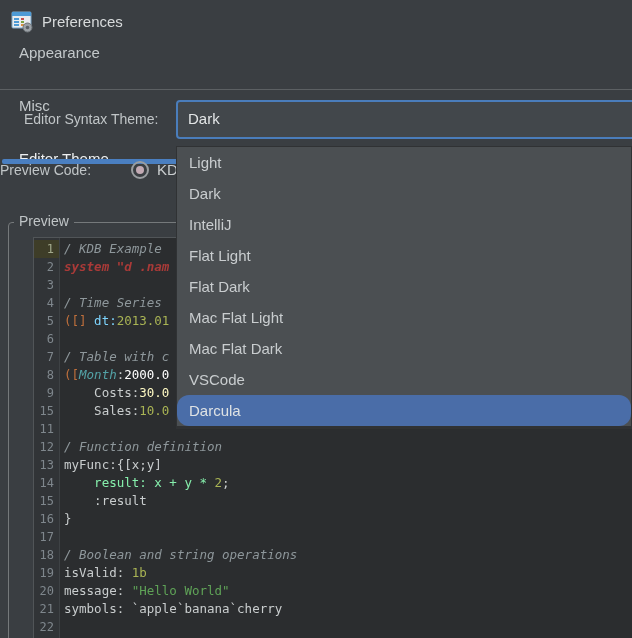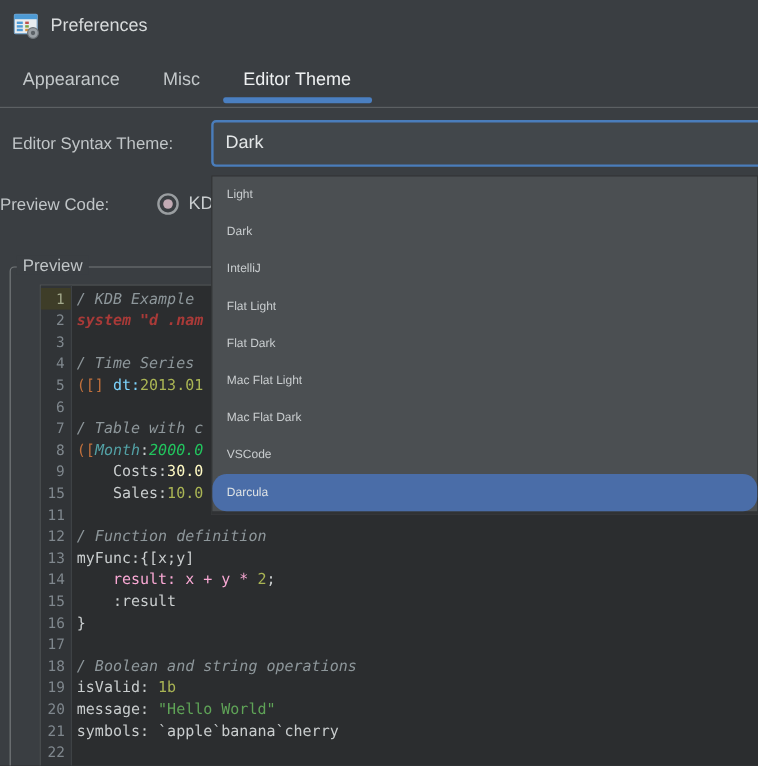--- a/index.html
+++ b/index.html
@@ -13,29 +13,29 @@
 
   
   .titlebar { position:absolute; left:0; top:0; width:524px; height:44px; }
   .app-icon { position:absolute; left:10px; top:10px; width:24px; height:24px; }
   .app-title { position:absolute; left:42px; top:0; height:44px; line-height:44px;
                font-size:15px; color:#D8DBDC; }
 
   
   .tabbar { position:absolute; left:0; top:44px; width:632px; height:46px;
             display:flex; align-items:stretch; padding-left:19px; gap:36px;
-            border-bottom:1px solid #5C6063; }
+            border-bottom:1px solid #5C6063;flex-direction:column; }
   .tab { display:flex; align-items:center; font-size:15px; color:#C3C8CA;
          position:relative; cursor:default; }
   .tab.active { color:#EEF0F1; }
   .tab.active::after { content:""; position:absolute; left:-17px; right:-17px;
          bottom:3px; height:5px; border-radius:2px; background:var(--accent-underline); }
 
   
-  .lbl-theme { position:absolute; left:10px; top:100px; height:38px; line-height:38px;
+  .lbl-theme { position:absolute; left:24px; top:100px; height:38px; line-height:38px;
                font-size:14px; color:#C0C5C7; }
   .combobox { position:absolute; left:176px; top:100px; width:472px; height:39px;
               border:2px solid var(--focus-border); border-radius:4px;
               background:#42474B; padding-left:10px; line-height:34px;
               font-size:15px; color:#E3E6E7; }
 
   
   .lbl-preview-code { position:absolute; left:0; top:152px; height:36px;
                       line-height:36px; font-size:14px; color:#C0C5C7; }
   .radio { position:absolute; left:131px; top:161px; width:18px; height:18px;
@@ -63,21 +63,21 @@
   .code { flex:1; padding:2px 0 0 4px; font-family:"DejaVu Sans Mono", monospace;
           font-size:12.5px; }
   .cline { height:18px; line-height:18px; white-space:pre; }
   .tok-comment { font-style:italic; }
   .tok-syscmd  { font-style:italic; font-weight:bold; }
   .tok-column  { font-style:italic; }
 
   
   .popup { position:absolute; left:176px; top:146px; width:456px; z-index:10;
            background:#4B4F52; border:1px solid #303234; border-bottom-width:3px; }
-  .option { height:31px; line-height:31px; padding-left:12px; font-size:10px;
+  .option { height:31px; line-height:31px; padding-left:12px; font-size:15px;
             color:#C9CDCF; cursor:default; }
   .option.selected { background:var(--selection-bg); color:#DEE2E4;border-radius:12px; }
 </style>
 </head>
 <body>
 
 <div class="titlebar">
   <svg class="app-icon" viewBox="0 0 24 24">
     <rect x="2" y="2" width="19" height="16" rx="1" fill="#E8ECEF" stroke="#7FA8C9" stroke-width="1"></rect>
     <rect x="2" y="2" width="19" height="4" fill="#4D9BD6"></rect>
@@ -136,27 +136,27 @@
         <div class="lnum">22</div>
       </div>
     <div class="code">
         <div class="cline"><span class="tok-comment" style="color: rgb(142, 151, 155); font-style: italic;">/ KDB Example</span></div>
         <div class="cline"><span class="tok-syscmd" style="color: rgb(169, 58, 56);">system "d .nam</span></div>
         <div class="cline"></div>
         <div class="cline"><span class="tok-comment" style="color: rgb(142, 151, 155);">/ Time Series</span></div>
         <div class="cline"><span class="tok-bracket" style="color: rgb(192, 112, 60);">([]</span><span class="tok-plain" style="color: #7dd3fc;"> dt:</span><span class="tok-number" style="color: rgb(169, 180, 84);">2013.01</span></div>
         <div class="cline"></div>
         <div class="cline"><span class="tok-comment" style="color: rgb(142, 151, 155);">/ Table with c</span></div>
-        <div class="cline"><span class="tok-bracket" style="color: rgb(192, 112, 60);">([</span><span class="tok-column" style="color: rgb(83, 162, 166);">Month</span><span class="tok-plain" style="color: rgb(201, 205, 206);">:</span><span class="tok-number" style="color: #22c55e; font-style: italic;">2000.0</span></div>
+        <div class="cline"><span class="tok-bracket" style="color: rgb(192, 112, 60);">([</span><span class="tok-column" style="color: rgb(83, 162, 166);">Month</span><span class="tok-plain" style="color: rgb(201, 205, 206);">:</span><span class="tok-number" style="color: #ffffff;">2000.0</span></div>
         <div class="cline"><span class="tok-plain" style="color: rgb(201, 205, 206);">    Costs:</span><span class="tok-number" style="color: #fef9c3;">30.0</span></div>
         <div class="cline"><span class="tok-plain" style="color: rgb(201, 205, 206);">    Sales:</span><span class="tok-number" style="color: rgb(169, 180, 84);">10.0</span></div>
         <div class="cline"></div>
         <div class="cline"><span class="tok-comment" style="color: rgb(142, 151, 155);">/ Function definition</span></div>
         <div class="cline"><span class="tok-plain" style="color: rgb(201, 205, 206);">myFunc:{[x;y]</span></div>
-        <div class="cline"><span class="tok-plain" style="color: #f9a8d4; text-align: right;">    result: x + y * </span><span class="tok-number" style="color: rgb(169, 180, 84);">2</span><span class="tok-plain" style="color: rgb(201, 205, 206);">;</span></div>
+        <div class="cline"><span class="tok-plain" style="color: #86efac; text-align: right;">    result: x + y * </span><span class="tok-number" style="color: rgb(169, 180, 84);">2</span><span class="tok-plain" style="color: rgb(201, 205, 206);">;</span></div>
         <div class="cline"><span class="tok-plain" style="color: rgb(201, 205, 206);">    :result</span></div>
         <div class="cline"><span class="tok-plain" style="color: rgb(201, 205, 206);">}</span></div>
         <div class="cline"></div>
         <div class="cline"><span class="tok-comment" style="color: rgb(142, 151, 155);">/ Boolean and string operations</span></div>
         <div class="cline"><span class="tok-plain" style="color: rgb(201, 205, 206);">isValid: </span><span class="tok-number" style="color: rgb(169, 180, 84);">1b</span></div>
         <div class="cline"><span class="tok-plain" style="color: rgb(201, 205, 206);">message: </span><span class="tok-string" style="color: rgb(95, 163, 87);">"Hello World"</span></div>
         <div class="cline"><span class="tok-plain" style="color: rgb(201, 205, 206);">symbols: `apple`banana`cherry</span></div>
         <div class="cline"></div>
       </div>
   </div>

